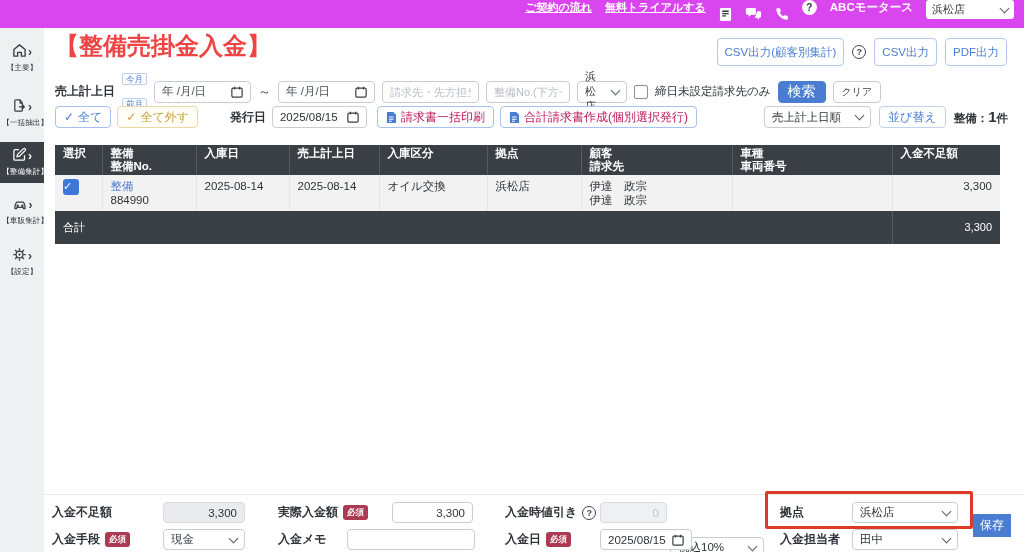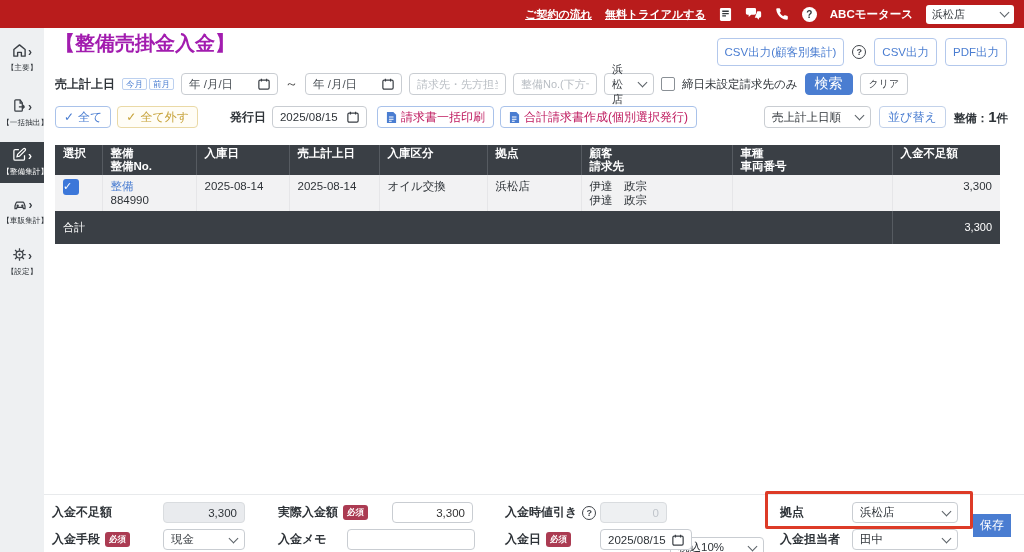--- a/index.html
+++ b/index.html
@@ -1,21 +1,21 @@
 <!DOCTYPE html>
 <html><head>
 <meta charset="utf-8">
 <style>
   html,body{margin:0;padding:0;}
   body{width:1024px;height:552px;position:relative;overflow:hidden;background:#fff;
        font-family:"Liberation Sans","DejaVu Sans",sans-serif;color:#2e3338;}
 
   
-  .topbar{position:absolute;top:0;left:0;right:0;height:28px;background:#b91c1c;
-          display:flex;align-items:center;justify-content:flex-end;gap:13px;
+  .topbar{position:absolute;top:0;left:0;right:0;height:28px;background:#d946ef;
+          display:flex;justify-content:flex-end;gap:13px;
           padding-right:10px;box-sizing:border-box;z-index:10;}
   .tb-link{color:#fff;font-size:11px;font-weight:bold;text-decoration:underline;cursor:pointer;white-space:nowrap;}
   .tb-ico{display:inline-flex;align-items:center;cursor:pointer;}
   .tb-help{width:15px;height:15px;border-radius:50%;background:#fff;color:#32373c;
            font-size:10px;font-weight:bold;display:inline-flex;align-items:center;justify-content:center;cursor:pointer;}
   .tb-company{color:#fff;font-size:11.5px;font-weight:bold;white-space:nowrap;}
   .tb-store{background:#fff;border-radius:3px;height:19px;width:88px;display:flex;align-items:center;
             justify-content:space-between;padding:0 6px;font-size:11px;cursor:pointer;box-sizing:border-box;}
   .chev{width:6px;height:6px;border-right:1.5px solid #5a6066;border-bottom:1.5px solid #5a6066;
         transform:rotate(45deg);margin-top:-3px;flex:none;margin-left:6px;}
@@ -25,35 +25,35 @@
   .sb-item{text-align:center;padding:6px 0 5px;cursor:pointer;}
   .sb-ico{display:flex;align-items:center;justify-content:center;gap:1px;height:16px;}
   .sb-chev{font-size:12px;color:#3a3f45;font-weight:bold;line-height:1;}
   .sb-label{font-size:8.5px;color:#2e3338;margin-top:2px;white-space:nowrap;transform:scale(.9);}
   .sb-item.active{background:#3a4046;}
   .sb-item.active .sb-label{color:#fff;}
   .sb-item.active .sb-chev{color:#fff;}
 
   
   .main{position:absolute;left:44px;top:28px;right:0;bottom:0;background:#fff;}
-  .page-title{position:absolute;left:11px;top:2px;font-size:20px;font-weight:bold;color:#a21caf;text-align:right;}
+  .page-title{position:absolute;left:11px;top:2px;font-size:24px;font-weight:bold;color:#ef4444;text-align:right;}
 
   .exports{position:absolute;top:10px;right:17px;display:flex;align-items:center;gap:8px;}
   .btn{display:inline-flex;align-items:center;gap:4px;border-radius:4px;cursor:pointer;
        box-sizing:border-box;white-space:nowrap;background:#fff;}
   .blue-out{border:1px solid #b3c8ec;color:#4a7dd1;font-size:11.5px;padding:13px 7px;height:20px;}
   .help-circ{width:14px;height:14px;border:1.4px solid #3f444a;border-radius:50%;color:#3f444a;
              font-size:9px;font-weight:bold;display:inline-flex;align-items:center;justify-content:center;
              box-sizing:border-box;cursor:pointer;flex:none;}
 
   
   .frow1{position:absolute;left:11px;top:45px;display:flex;align-items:center;gap:7px;}
   .frow2{position:absolute;left:11px;top:78px;right:16px;display:flex;align-items:center;gap:6px;}
   .flabel{font-size:12px;font-weight:bold;color:#2e3338;white-space:nowrap;}
-  .mstack{display:flex;flex-direction:row;gap:2px;}
+  .mstack{display:flex;flex-direction:column;gap:13px;}
   .mbtn{font-size:8.5px;color:#4a7dd1;border:1px solid #bcd0ef;background:#fdfeff;border-radius:2px;
         padding:0 3px;line-height:10px;cursor:pointer;text-align:center;}
   .dateinput{display:flex;align-items:center;justify-content:space-between;border:1px solid #c9cdd2;
              border-radius:4px;height:22px;padding:0 7px;box-sizing:border-box;background:#fff;
              font-size:11.5px;color:#4a5056;cursor:pointer;}
   .dateinput .dtext{white-space:nowrap;}
   .tilde{font-size:13px;color:#444;}
   input.txt{border:1px solid #c9cdd2;border-radius:4px;height:22px;box-sizing:border-box;padding:0 7px;
             font-size:11px;font-family:inherit;color:#333;background:#fff;}
   input.txt::placeholder{color:#b8bdc3;}

